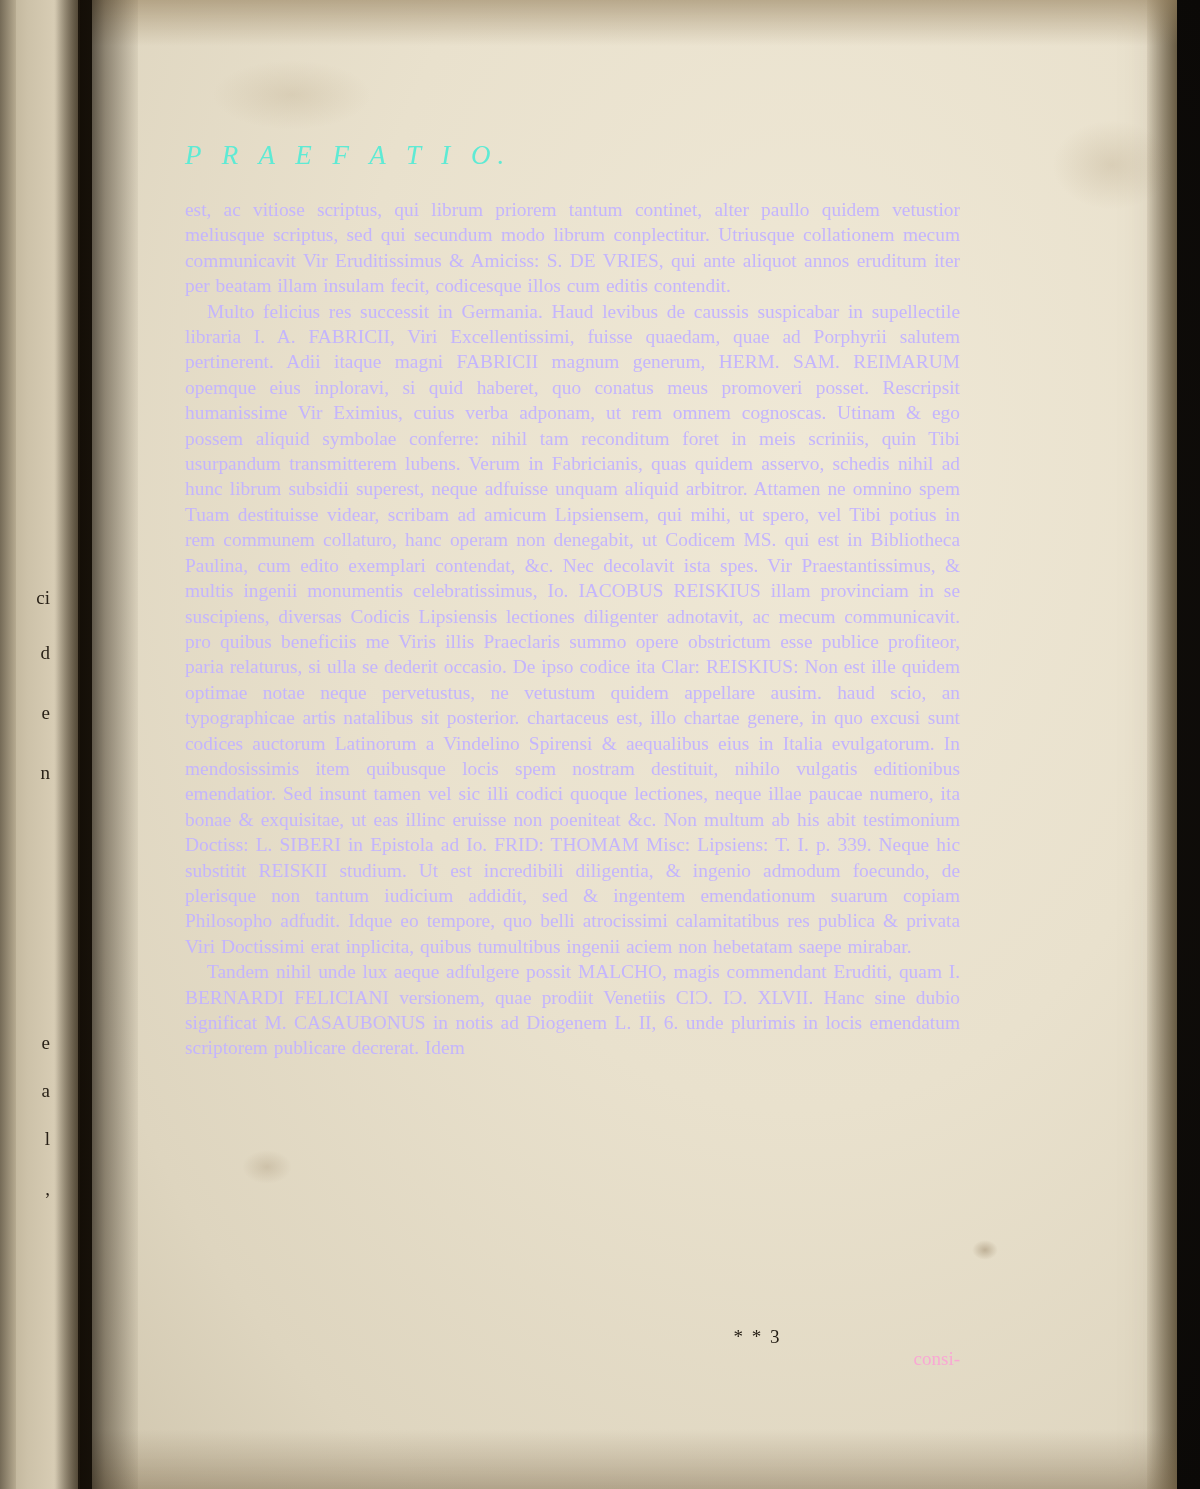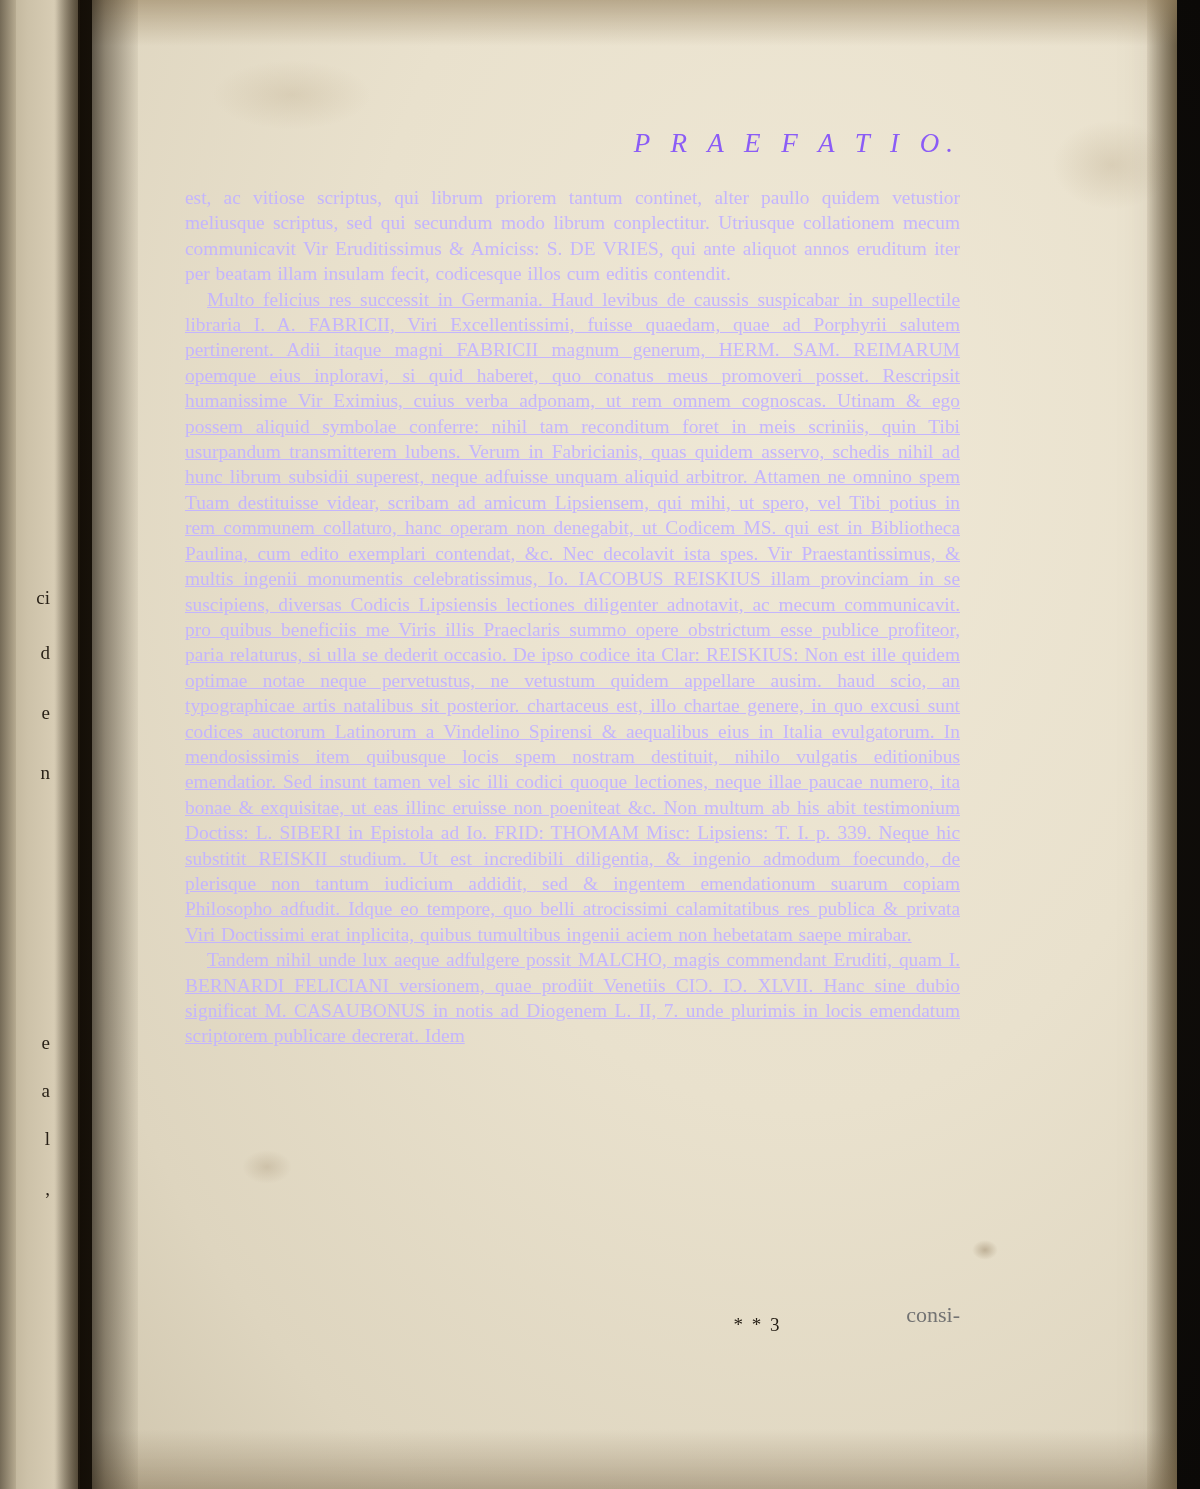--- a/index.html
+++ b/index.html
@@ -92,54 +92,54 @@
 
   
   .textblock {
     position: absolute;
     left: 185px;
     top: 128px;
     width: 775px;
     color: #201a12;
   }
   .running-head {
-    text-align: right;
+    text-align: left;
     font-size: 27px;
     letter-spacing: 7px;
     font-style: italic;
     font-family: "Liberation Serif", serif;
-    margin: 0 0 26px 0;
-    color: #8b5cf6;
+    margin: 12px 0 26px 0;
+    color: #5eead4;
   }
   p.para {
     margin: 0;
     font-size: 19.4px;
     line-height: 25.4px;
     text-align: justify;
     text-justify: inter-word;
     word-spacing: 1px;
     color: #c4b5fd;
   }
-  p.indent { text-indent: 22px; text-decoration: underline; }
+  p.indent { text-indent: 22px; }
   .folio {
     position: absolute;
     left: 185px;
     top: 1186px;
     width: 775px;
     text-align: center;
     font-size: 19px;
     color: #241d14;
     letter-spacing: 2px;
   }
   .catchword {
     position: absolute;
     right: 0;
-    top: 1174px;
-    font-size: 22px;
-    color: #737373;
+    top: 1208px;
+    font-size: 19px;
+    color: #f9a8d4;
   }
   .textblock-wrap { position: relative; }
 
   
   .left-frag {
     position: absolute;
     font-size: 19px;
     line-height: 25.4px;
     color: #2a2218;
     text-align: right;
@@ -178,20 +178,20 @@
   <div class="top-edge"></div>
   <div class="bottom-edge"></div>
   <div class="gutter"></div>
 
   <div class="textblock">
     <div class="textblock-wrap">
       <div class="running-head">P R A E F A T I O.</div>
 
       <p class="para">est, ac vitiose scriptus, qui librum priorem tantum continet, alter paullo quidem vetustior meliusque scriptus, sed qui secundum modo librum conplectitur. Utriusque collationem mecum communicavit Vir Eruditissimus &amp; Amiciss: S. DE VRIES, qui ante aliquot annos eruditum iter per beatam illam insulam fecit, codicesque illos cum editis contendit.</p>
       <p class="para indent">Multo felicius res successit in Germania. Haud levibus de caussis suspicabar in supellectile libraria I. A. FABRICII, Viri Excellentissimi, fuisse quaedam, quae ad Porphyrii salutem pertinerent. Adii itaque magni FABRICII magnum generum, HERM. SAM. REIMARUM opemque eius inploravi, si quid haberet, quo conatus meus promoveri posset. Rescripsit humanissime Vir Eximius, cuius verba adponam, ut rem omnem cognoscas. Utinam &amp; ego possem aliquid symbolae conferre: nihil tam reconditum foret in meis scriniis, quin Tibi usurpandum transmitterem lubens. Verum in Fabricianis, quas quidem asservo, schedis nihil ad hunc librum subsidii superest, neque adfuisse unquam aliquid arbitror. Attamen ne omnino spem Tuam destituisse videar, scribam ad amicum Lipsiensem, qui mihi, ut spero, vel Tibi potius in rem communem collaturo, hanc operam non denegabit, ut Codicem MS. qui est in Bibliotheca Paulina, cum edito exemplari contendat, &amp;c. Nec decolavit ista spes. Vir Praestantissimus, &amp; multis ingenii monumentis celebratissimus, Io. IACOBUS REISKIUS illam provinciam in se suscipiens, diversas Codicis Lipsiensis lectiones diligenter adnotavit, ac mecum communicavit. pro quibus beneficiis me Viris illis Praeclaris summo opere obstrictum esse publice profiteor, paria relaturus, si ulla se dederit occasio. De ipso codice ita Clar: REISKIUS: Non est ille quidem optimae notae neque pervetustus, ne vetustum quidem appellare ausim. haud scio, an typographicae artis natalibus sit posterior. chartaceus est, illo chartae genere, in quo excusi sunt codices auctorum Latinorum a Vindelino Spirensi &amp; aequalibus eius in Italia evulgatorum. In mendosissimis item quibusque locis spem nostram destituit, nihilo vulgatis editionibus emendatior. Sed insunt tamen vel sic illi codici quoque lectiones, neque illae paucae numero, ita bonae &amp; exquisitae, ut eas illinc eruisse non poeniteat &amp;c. Non multum ab his abit testimonium Doctiss: L. SIBERI in Epistola ad Io. FRID: THOMAM Misc: Lipsiens: T. I. p. 339. Neque hic substitit REISKII studium. Ut est incredibili diligentia, &amp; ingenio admodum foecundo, de plerisque non tantum iudicium addidit, sed &amp; ingentem emendationum suarum copiam Philosopho adfudit. Idque eo tempore, quo belli atrocissimi calamitatibus res publica &amp; privata Viri Doctissimi erat inplicita, quibus tumultibus ingenii aciem non hebetatam saepe mirabar.</p>
-      <p class="para indent">Tandem nihil unde lux aeque adfulgere possit MALCHO, magis commendant Eruditi, quam I. BERNARDI FELICIANI versionem, quae prodiit Venetiis CIƆ. IƆ. XLVII. Hanc sine dubio significat M. CASAUBONUS in notis ad Diogenem L. II, 7. unde plurimis in locis emendatum scriptorem publicare decrerat. Idem</p>
+      <p class="para indent">Tandem nihil unde lux aeque adfulgere possit MALCHO, magis commendant Eruditi, quam I. BERNARDI FELICIANI versionem, quae prodiit Venetiis CIƆ. IƆ. XLVII. Hanc sine dubio significat M. CASAUBONUS in notis ad Diogenem L. II, 6. unde plurimis in locis emendatum scriptorem publicare decrerat. Idem</p>
 
       <div class="folio">* * 3</div>
       <div class="catchword">consi-</div>
     </div>
   </div>
 
 </div>
 
 </body></html>

